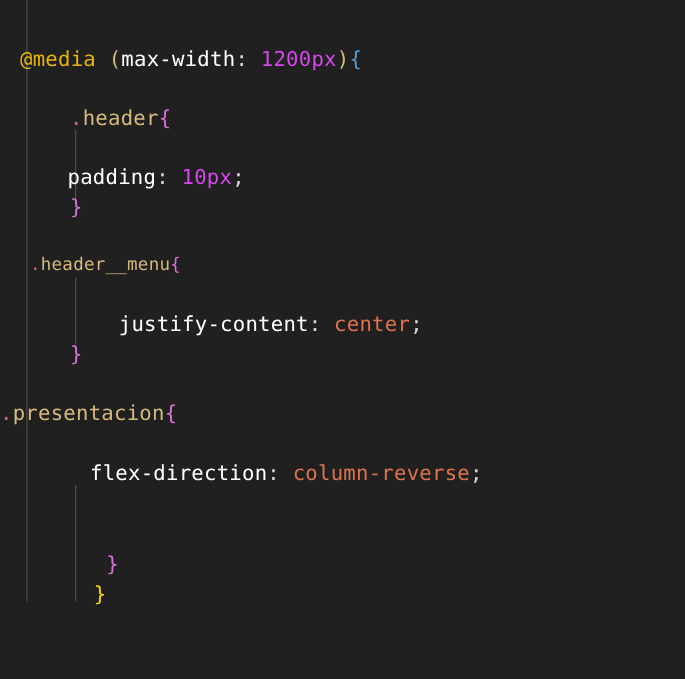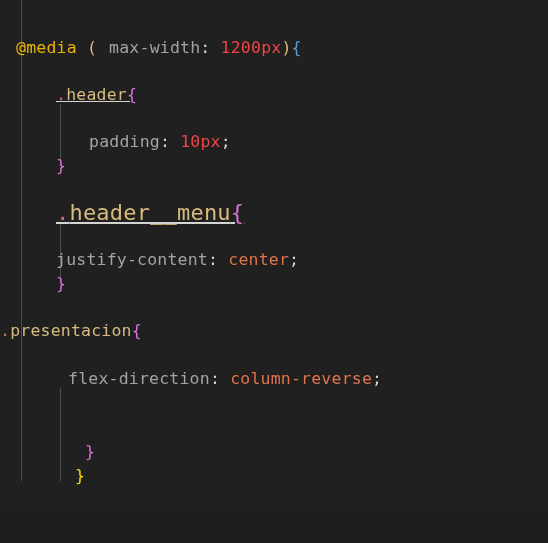--- a/index.html
+++ b/index.html
@@ -60,23 +60,23 @@
     font-size: 16.5px;
     letter-spacing: 0.2px;
     color: #d4d4d4;
   }
 
   .tok { white-space: pre; }
 
   
   .t-atrule     { color: #eab308; }  
   .t-paren      { color: #d7ba7d; }  
-  .t-property   { color: #a3a3a3; margin-left: 12px; }  
+  .t-property   { color: #ffffff; }  
   .t-punct      { color: #d4d4d4; }  
-  .t-number     { color: #ef4444; margin-top: 24px; }  
+  .t-number     { color: #d946ef; margin-top: 24px; }  
   .t-brace-blue { color: #569cd6; }  
   .t-dot        { color: #d16969; }  
   .t-selector   { color: #d7ba7d; }  
   .t-brace-pink { color: #da70d6; }  
   .t-brace-gold { color: #ffd700; }  
   .t-value      { color: #e0734d; }  
 </style>
 </head>
 <body>
 
@@ -84,28 +84,28 @@
 
   <div id="code-surface">
     <div id="indent-guides">
         <div class="indent-guide" style="left: 21px; top: 0px; height: 481px; background: rgb(75, 78, 78);"></div>
         <div class="indent-guide" style="left: 60px; top: 104px; height: 62px; background: rgb(75, 78, 78);"></div>
         <div class="indent-guide" style="left: 60px; top: 222px; height: 62px; background: rgb(75, 78, 78);"></div>
         <div class="indent-guide" style="left: 60px; top: 388px; height: 93px; background: rgb(75, 78, 78);"></div>
       </div>
     <div id="code-lines">
         <div class="code-line" style="top: 24px; padding-left: 16px; font-size: 16.5px; line-height: 47px; color: rgb(212, 212, 212);"><span class="tok t-atrule">@media</span><span class="tok t-punct"> </span><span class="tok t-paren">(</span><span class="tok t-property">max-width</span><span class="tok t-punct">: </span><span class="tok t-number">1200px</span><span class="tok t-paren">)</span><span class="tok t-brace-blue">{</span></div>
-        <div class="code-line" style="top: 71px; padding-left: 56px; font-size: 16.5px; line-height: 47px; color: rgb(212, 212, 212); text-decoration: underline;"><span class="tok t-dot">.</span><span class="tok t-selector">header</span><span class="tok t-brace-pink">{</span></div>
-        <div class="code-line" style="top: 118px; padding-left: 77px; font-size: 16.5px; line-height: 47px; color: rgb(212, 212, 212);"><span class="tok t-property">padding</span><span class="tok t-punct">: </span><span class="tok t-number">10px</span><span class="tok t-punct">;</span></div>
+        <div class="code-line" style="top: 71px; padding-left: 56px; font-size: 16.5px; line-height: 47px; color: rgb(212, 212, 212);"><span class="tok t-dot">.</span><span class="tok t-selector">header</span><span class="tok t-brace-pink">{</span></div>
+        <div class="code-line" style="top: 118px; padding-left: 54px; font-size: 16.5px; line-height: 47px; color: rgb(212, 212, 212);"><span class="tok t-property">padding</span><span class="tok t-punct">: </span><span class="tok t-number">10px</span><span class="tok t-punct">;</span></div>
         <div class="code-line" style="top: 142px; padding-left: 56px; font-size: 16.5px; line-height: 47px; color: rgb(212, 212, 212);"><span class="tok t-brace-pink">}</span></div>
-        <div class="code-line" style="top: 189px; padding-left: 56px; font-size: 22px; line-height: 47px; color: rgb(212, 212, 212); text-decoration: underline;"><span class="tok t-dot">.</span><span class="tok t-selector">header__menu</span><span class="tok t-brace-pink">{</span></div>
-        <div class="code-line" style="top: 236px; padding-left: 44px; font-size: 16.5px; line-height: 47px; color: rgb(212, 212, 212);"><span class="tok t-property">justify-content</span><span class="tok t-punct">: </span><span class="tok t-value">center</span><span class="tok t-punct">;</span></div>
+        <div class="code-line" style="top: 189px; padding-left: 24px; font-size: 14px; line-height: 47px; color: rgb(212, 212, 212);"><span class="tok t-dot">.</span><span class="tok t-selector">header__menu</span><span class="tok t-brace-pink">{</span></div>
+        <div class="code-line" style="top: 236px; padding-left: 95px; font-size: 16.5px; line-height: 47px; color: rgb(212, 212, 212);"><span class="tok t-property">justify-content</span><span class="tok t-punct">: </span><span class="tok t-value">center</span><span class="tok t-punct">;</span></div>
         <div class="code-line" style="top: 260px; padding-left: 56px; font-size: 16.5px; line-height: 47px; color: rgb(212, 212, 212);"><span class="tok t-brace-pink">}</span></div>
         <div class="code-line" style="top: 307px; font-size: 16.5px; line-height: 47px; color: rgb(212, 212, 212);"><span class="tok t-dot">.</span><span class="tok t-selector">presentacion</span><span class="tok t-brace-pink">{</span></div>
-        <div class="code-line" style="top: 355px; padding-left: 56px; font-size: 16.5px; line-height: 47px; color: rgb(212, 212, 212);"><span class="tok t-property">flex-direction</span><span class="tok t-punct">: </span><span class="tok t-value">column-reverse</span><span class="tok t-punct">;</span></div>
+        <div class="code-line" style="top: 355px; padding-left: 72px; font-size: 16.5px; line-height: 47px; color: rgb(212, 212, 212);"><span class="tok t-property">flex-direction</span><span class="tok t-punct">: </span><span class="tok t-value">column-reverse</span><span class="tok t-punct">;</span></div>
         <div class="code-line" style="top: 428px; padding-left: 85px; font-size: 16.5px; line-height: 47px; color: rgb(212, 212, 212);"><span class="tok t-brace-pink">}</span></div>
         <div class="code-line" style="top: 452px; padding-left: 75px; font-size: 16.5px; line-height: 47px; color: rgb(212, 212, 212);"><span class="tok t-brace-gold">}</span></div>
       </div>
   </div>
 
   <div id="editor-footer-area"></div>
 
 </div>
 
 </body></html>

